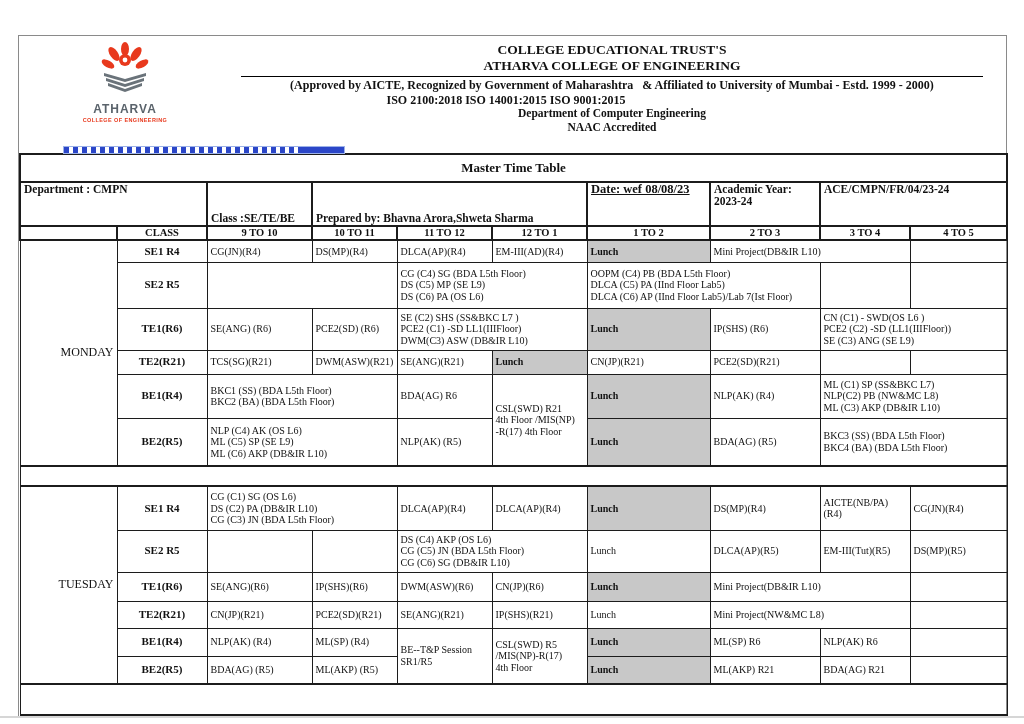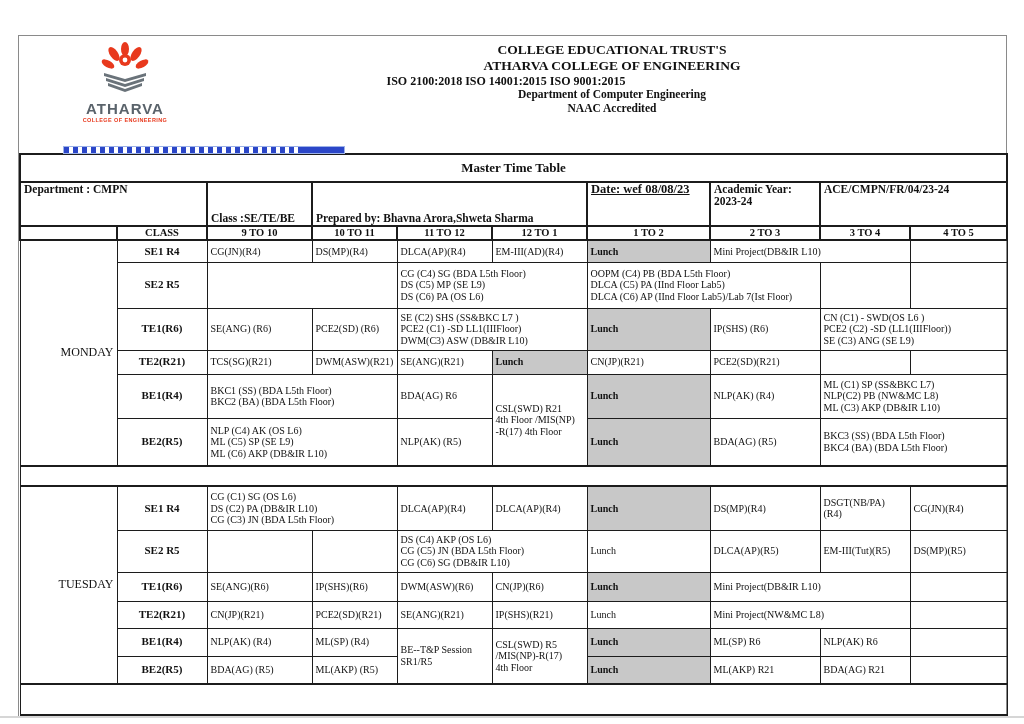--- a/index.html
+++ b/index.html
@@ -1,21 +1,21 @@
 <!DOCTYPE html>
 <html><head>
 <meta charset="utf-8">
 <style>
   html,body{margin:0;padding:0;background:#ffffff;width:1024px;height:724px;overflow:hidden;
     font-family:"Liberation Serif",serif;color:#111;}
   .doc{position:absolute;left:18px;top:35px;width:987px;border:1px solid #8a8a8a;background:#fff;}
   
   .header-area{position:relative;height:117px;}
   .logo{position:absolute;left:46px;top:4px;width:120px;text-align:center;}
-  .logo-word{font-family:"Liberation Sans",sans-serif;font-weight:bold;font-size:15px;
+  .logo-word{font-family:"Liberation Sans",sans-serif;font-weight:bold;font-size:12px;
     letter-spacing:1px;color:#5a636b;line-height:14px;}
   .logo-sub{font-family:"Liberation Sans",sans-serif;font-weight:bold;font-size:5.5px;
     color:#e8391d;letter-spacing:.4px;line-height:8px;}
   .dotted{position:absolute;left:44px;top:110px;width:280px;height:6px;
     background:repeating-linear-gradient(90deg,#2b46c8 0 5px,#ffffff 5px 9px);
     border:1px solid #9db2e8;}
   .dotted .solid-end{position:absolute;right:0;top:0;width:42px;height:6px;background:#2b46c8;}
   .htext{margin-left:222px;width:742px;text-align:center;padding-top:6px;font-weight:bold;}
   .h-line1,.h-line2{font-size:13.5px;line-height:16px;}
   .h-approval{font-size:12px;line-height:15px;border-top:1px solid #000;margin-top:2px;padding-top:1px;}
@@ -66,20 +66,21 @@
       </svg>
       <div class="logo-word">ATHARVA</div>
       <div class="logo-sub">COLLEGE OF ENGINEERING</div>
     </div>
     <div class="dotted">
         <span class="solid-end"></span>
       </div>
     <div class="htext">
       <div class="h-line1">COLLEGE EDUCATIONAL TRUST'S</div>
       <div class="h-line2">ATHARVA COLLEGE OF ENGINEERING</div>
+      <div class="h-approval">(Approved by AICTE, Recognized by Government of Maharashtra &nbsp;&nbsp;&amp; Affiliated to University of Mumbai - Estd. 1999 - 2000)</div>
       <div class="h-iso">ISO 2100:2018 ISO 14001:2015 ISO 9001:2015</div>
       <div class="h-small">Department of Computer Engineering</div>
       <div class="h-small">NAAC Accredited</div>
     </div>
   </div>
 
   <table>
     <colgroup>
       <col style="width:97px">
         <col style="width:90px">
@@ -200,21 +201,21 @@
     <tr class="h44t">
       <td class="day" rowspan="6">TUESDAY</td>
       <td class="cls">SE1 R4</td>
       <td colspan="2">CG (C1) SG  (OS L6)
 DS (C2) PA (DB&amp;IR L10)
 CG (C3) JN (BDA L5th Floor)</td>
       <td>DLCA(AP)(R4)</td>
       <td>DLCA(AP)(R4)</td>
       <td class="lunch">Lunch</td>
       <td>DS(MP)(R4)</td>
-      <td>DSGT(NB/PA)
+      <td>AICTE(NB/PA)
 (R4)</td>
       <td>CG(JN)(R4)</td>
     </tr>
     <tr class="h42t">
       <td class="cls">SE2 R5</td>
       <td></td>
       <td></td>
       <td colspan="2">DS (C4) AKP (OS L6)
 CG (C5) JN (BDA L5th Floor)
 CG (C6) SG (DB&amp;IR L10)</td>

